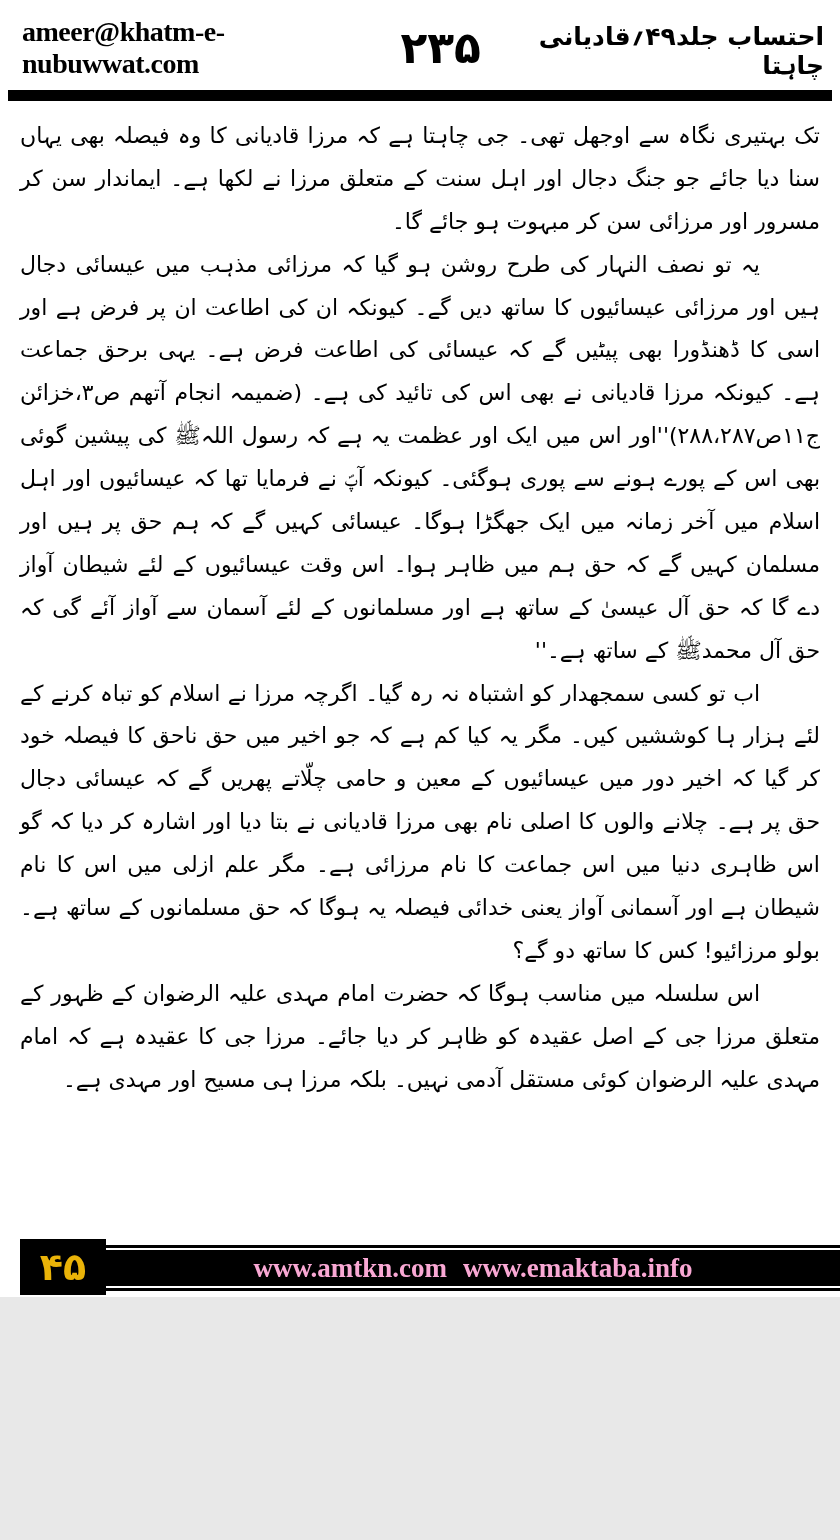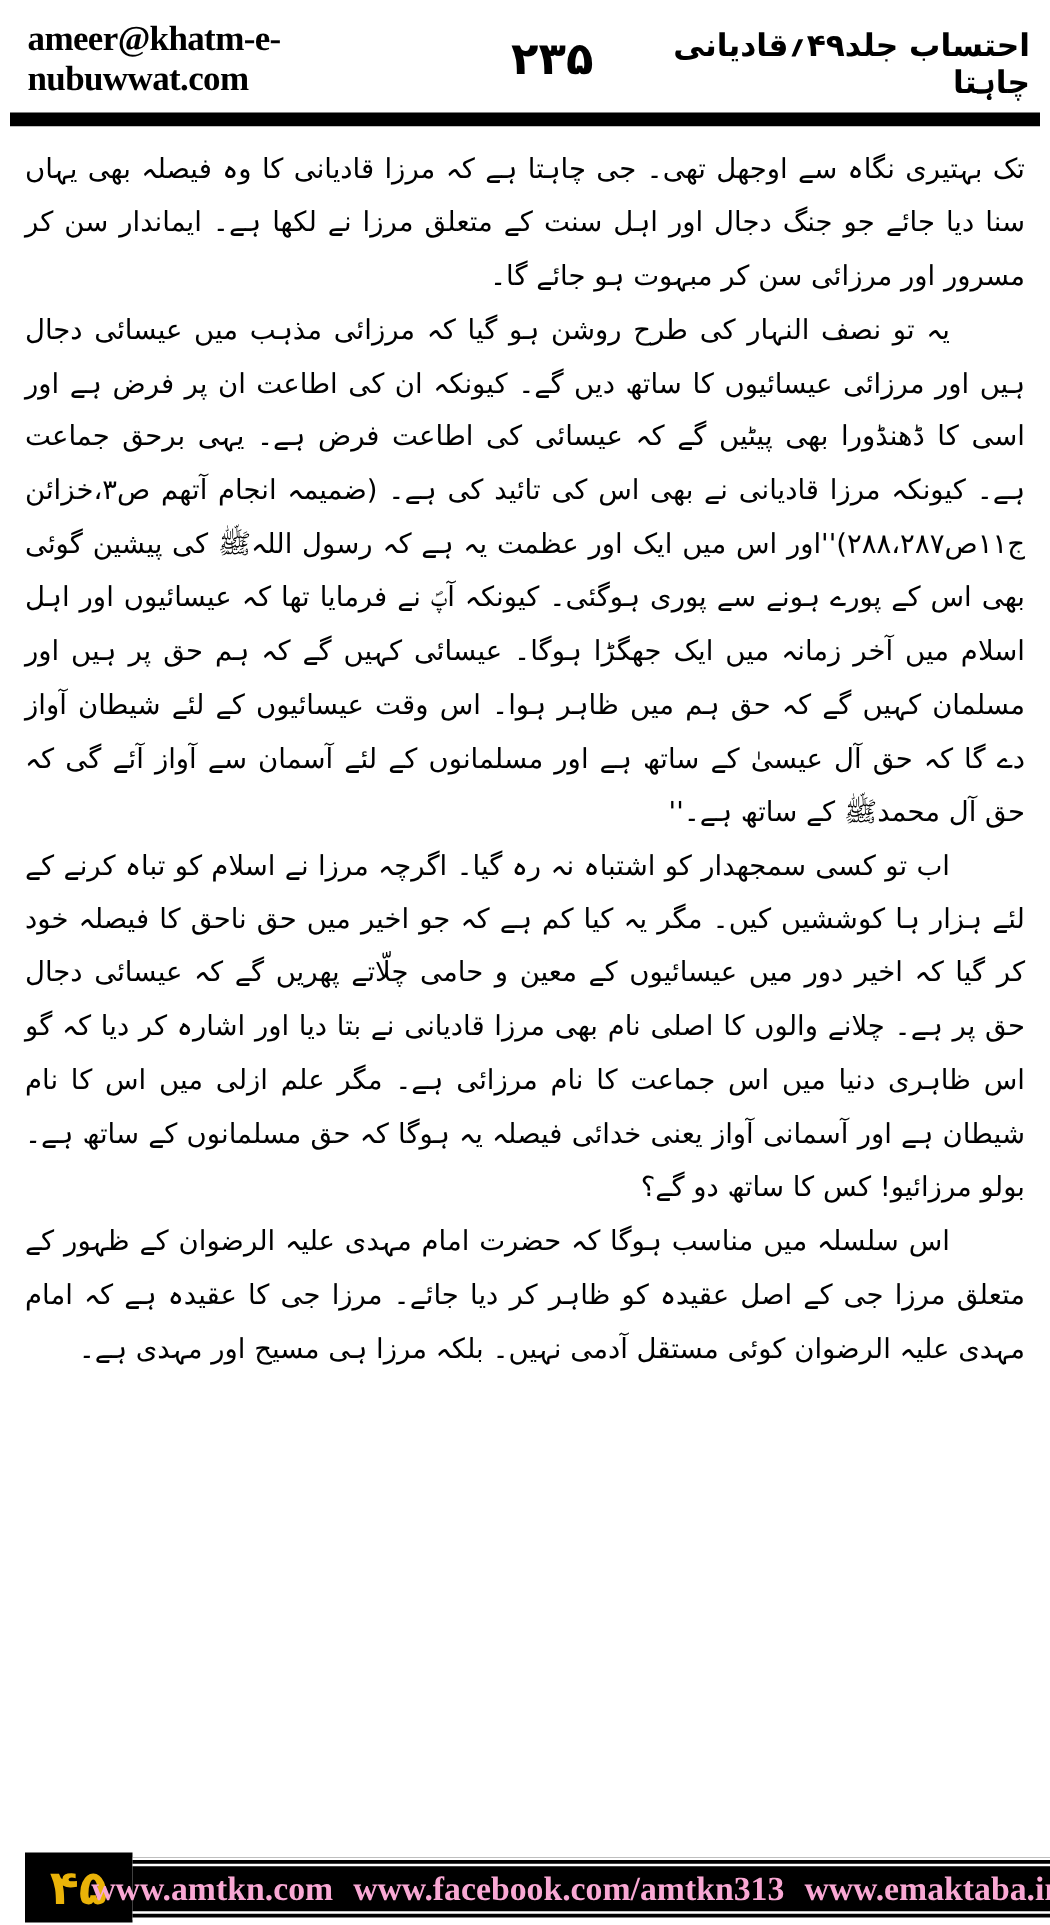--- a/index.html
+++ b/index.html
@@ -1,18 +1,18 @@
 <!DOCTYPE html>
 <html lang="ur"><head>
 <meta charset="utf-8">
 <style>
   html,body{margin:0;padding:0;background:#e8e8e8;}
   .page{
     position:relative;
-    width:840px;height:1540px;
+    width:840px;height:1297px;
     margin:0 auto;
     background:#ffffff;
     overflow:hidden;
     color:#000;
   }
   
   .header{
     display:flex;
     justify-content:space-between;
     align-items:flex-end;
@@ -21,21 +21,21 @@
   .header-left{display:flex;align-items:center;gap:16px;}
   .email{
     font-family:"Liberation Serif",serif;
     font-weight:bold;
     font-size:28px;
     letter-spacing:-0.5px;
   }
   .page-num{
     font-family:"DejaVu Sans",sans-serif;
     font-weight:bold;
-    font-size:36px;
+    font-size:44px;
     line-height:1;
     direction:rtl;
   }
   .book-title{
     font-family:"DejaVu Sans",sans-serif;
     font-weight:bold;
     font-size:25px;
     direction:rtl;
     padding-top:6px;
   }
@@ -110,18 +110,17 @@
     <p class="para indent">یہ تو نصف النہار کی طرح روشن ہو گیا کہ مرزائی مذہب میں عیسائی دجال ہیں اور مرزائی عیسائیوں کا ساتھ دیں گے۔ کیونکہ ان کی اطاعت ان پر فرض ہے اور اسی کا ڈھنڈورا بھی پیٹیں گے کہ عیسائی کی اطاعت فرض ہے۔ یہی برحق جماعت ہے۔ کیونکہ مرزا قادیانی نے بھی اس کی تائید کی ہے۔ (ضمیمہ انجام آتھم ص۳،خزائن ج۱۱ص۲۸۸،۲۸۷)''اور اس میں ایک اور عظمت یہ ہے کہ رسول اللہﷺ کی پیشین گوئی بھی اس کے پورے ہونے سے پوری ہوگئی۔ کیونکہ آپؐ نے فرمایا تھا کہ عیسائیوں اور اہل اسلام میں آخر زمانہ میں ایک جھگڑا ہوگا۔ عیسائی کہیں گے کہ ہم حق پر ہیں اور مسلمان کہیں گے کہ حق ہم میں ظاہر ہوا۔ اس وقت عیسائیوں کے لئے شیطان آواز دے گا کہ حق آل عیسیٰ کے ساتھ ہے اور مسلمانوں کے لئے آسمان سے آواز آئے گی کہ حق آل محمدﷺ کے ساتھ ہے۔''</p>
     <p class="para indent">اب تو کسی سمجھدار کو اشتباہ نہ رہ گیا۔ اگرچہ مرزا نے اسلام کو تباہ کرنے کے لئے ہزار ہا کوششیں کیں۔ مگر یہ کیا کم ہے کہ جو اخیر میں حق ناحق کا فیصلہ خود کر گیا کہ اخیر دور میں عیسائیوں کے معین و حامی چلّاتے پھریں گے کہ عیسائی دجال حق پر ہے۔ چلانے والوں کا اصلی نام بھی مرزا قادیانی نے بتا دیا اور اشارہ کر دیا کہ گو اس ظاہری دنیا میں اس جماعت کا نام مرزائی ہے۔ مگر علم ازلی میں اس کا نام شیطان ہے اور آسمانی آواز یعنی خدائی فیصلہ یہ ہوگا کہ حق مسلمانوں کے ساتھ ہے۔ بولو مرزائیو! کس کا ساتھ دو گے؟</p>
     <p class="para indent">اس سلسلہ میں مناسب ہوگا کہ حضرت امام مہدی علیہ الرضوان کے ظہور کے متعلق مرزا جی کے اصل عقیدہ کو ظاہر کر دیا جائے۔ مرزا جی کا عقیدہ ہے کہ امام مہدی علیہ الرضوان کوئی مستقل آدمی نہیں۔ بلکہ مرزا ہی مسیح اور مہدی ہے۔</p>
 
   </div>
 
   <div class="footer">
     <div class="page-badge">۴۵</div>
     <div class="footer-bar">
       <span>www.amtkn.com</span>
-      <span>www.facebook.com/amtkn313</span>
       <span>www.emaktaba.info</span>
     </div>
   </div>
 
 </div>
 
 </body></html>

